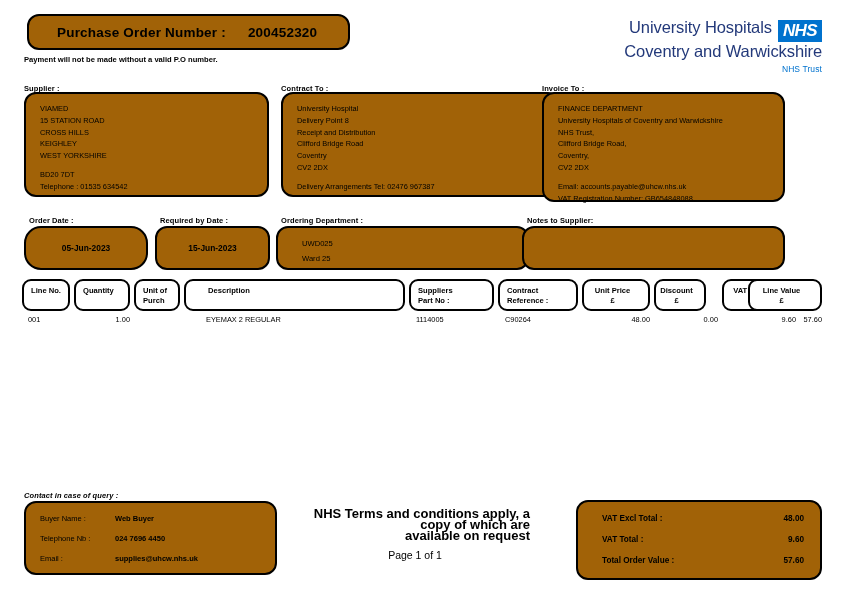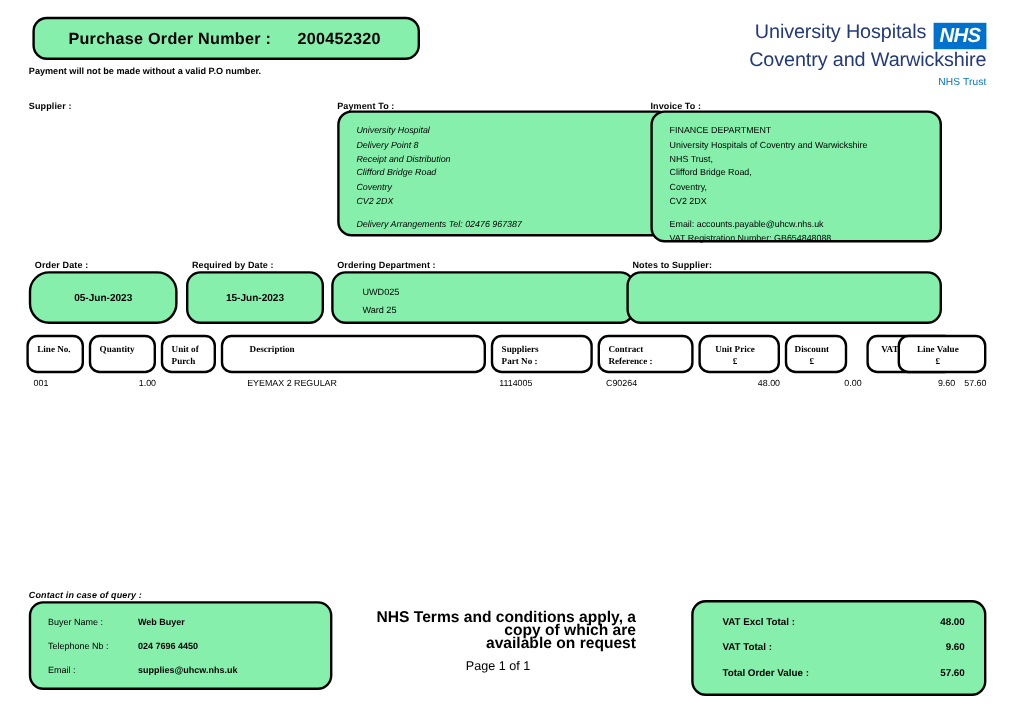--- a/index.html
+++ b/index.html
@@ -16,21 +16,21 @@
     width: 841px;
     height: 595px;
     background: #fff;
   }
   .abs { position: absolute; }
 
   
   .rbox {
     border: 2px solid #000;
     border-radius: 12px;
-    background: #86efac;
+    background: #a16207;
   }
 
   .cap {
     font-size: 7.5px;
     font-weight: bold;
     letter-spacing: .1px;
     white-space: nowrap;
   }
 
   
@@ -67,21 +67,21 @@
   #nhs-trust {
     font-size: 8.5px; color: #0072ce; margin-top: 3px; letter-spacing: .1px;
   }
   .addr-box { font-size: 7.4px; line-height: 11.8px; padding: 9px 0 0 14px; }
   .addr-box div { white-space: nowrap; }
   .spacer { height: 7px; }
 
   #supplier-cap  { left: 24px;  top: 84px; }
   #supplier-box  { left: 24px;  top: 92px; width: 245px; height: 105px; }
   #deliver-cap   { left: 281px; top: 84px; }
-  #deliver-box   { left: 281px; top: 92px; width: 279px; height: 105px; font-style: italic; }
+  #deliver-box   { left: 281px; top: 92px; width: 279px; height: 105px; }
   #invoice-cap   { left: 542px; top: 84px; }
   #invoice-box   { left: 542px; top: 92px; width: 243px; height: 110px; }
 
   
   #orderdate-cap  { left: 29px;  top: 216px; }
   #orderdate-box  { left: 24px;  top: 226px; width: 124px; height: 44px; border-radius: 17px; }
   #reqdate-cap    { left: 160px; top: 216px; }
   #reqdate-box    { left: 155px; top: 226px; width: 115px; height: 44px; }
   #orddept-cap    { left: 281px; top: 216px; }
   #orddept-box    { left: 276px; top: 226px; width: 253px; height: 44px; padding-left: 14px; }
@@ -101,21 +101,20 @@
   
   #table { left: 22px; top: 279px; width: 800px; }
   .th {
     position: absolute; top: 0;
     height: 32px;
     border: 2px solid #000; border-radius: 9px;
     background: #fff;
     font-size: 7.6px; font-weight: bold;
     line-height: 10px;
     padding: 5px 0 0 7px;
-    font-family: Liberation Serif, serif;
   }
   .th.right { text-align: center; padding: 5px 7px 0 0; }
   .td {
     position: absolute; top: 36px;
     font-size: 7.4px;
   }
   .td.right { text-align: right; }
 
   
   #contact-cap { left: 24px; top: 491px; font-style: italic; }
@@ -158,22 +157,32 @@
 
   <div class="abs" id="nhs-block">
     <div id="nhs-line1">
       <span>University Hospitals</span><span id="nhs-logo">NHS</span>
     </div>
     <div id="nhs-line2">Coventry and Warwickshire</div>
     <div id="nhs-trust">NHS Trust</div>
   </div>
 
   <div class="abs cap" id="supplier-cap">Supplier :</div>
-
-  <div class="abs cap" id="deliver-cap">Payment To :</div>
+  <div class="abs rbox addr-box" id="supplier-box">
+    <div>VIAMED</div>
+    <div>15 STATION ROAD</div>
+    <div>CROSS HILLS</div>
+    <div>KEIGHLEY</div>
+    <div>WEST YORKSHIRE</div>
+    <div class="spacer"></div>
+    <div>BD20 7DT</div>
+    <div>Telephone : 01535 634542</div>
+  </div>
+
+  <div class="abs cap" id="deliver-cap">Contract To :</div>
   <div class="abs rbox addr-box" id="deliver-box">
     <div>University Hospital</div>
     <div>Delivery Point 8</div>
     <div>Receipt and Distribution</div>
     <div>Clifford Bridge Road</div>
     <div>Coventry</div>
     <div>CV2 2DX</div>
     <div class="spacer"></div>
     <div>Delivery Arrangements Tel: 02476 967387</div>
   </div>

